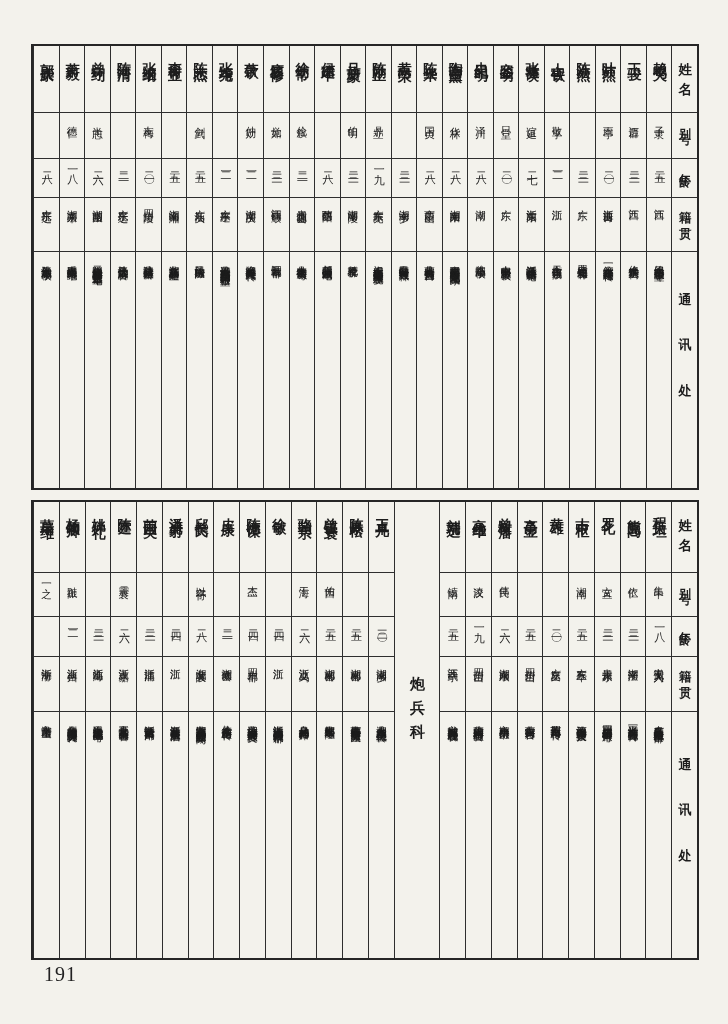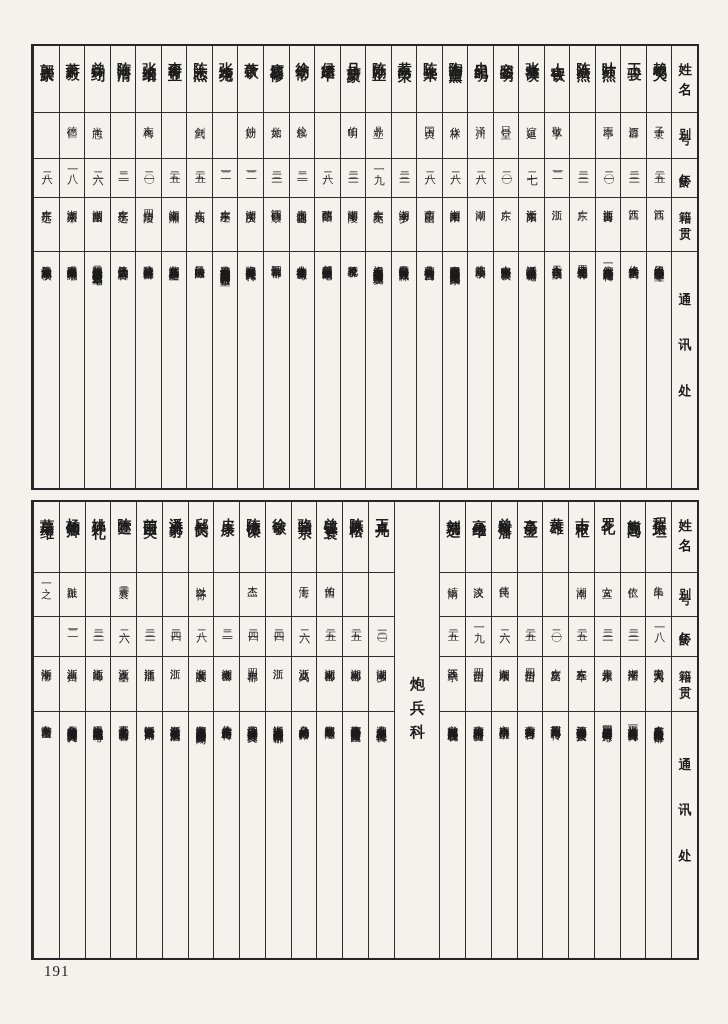--- a/index.html
+++ b/index.html
@@ -66,21 +66,21 @@
   .hcol .c-native span{font-size:12.5px;letter-spacing:16px;}
   .hcol .c-addr{align-items:center;}
   .hcol .c-addr span{font-size:13px;letter-spacing:46px;padding-bottom:46px;}
   .section-col span{
     writing-mode:vertical-rl;text-orientation:upright;
     font-size:15px;font-weight:bold;letter-spacing:24px;
     margin-top:-60px;
   }
   .page-number{
     position:absolute;left:44px;top:963px;
-    font-size:15px;letter-spacing:1px;color:#222;
+    font-size:20px;letter-spacing:1px;color:#222;
   }
 </style>
 </head>
 <body>
 
 <div class="sheet">
   <div class="table-block t1">
       <div class="col hcol">
         <div class="cell c-name">
           <span>姓名</span>

